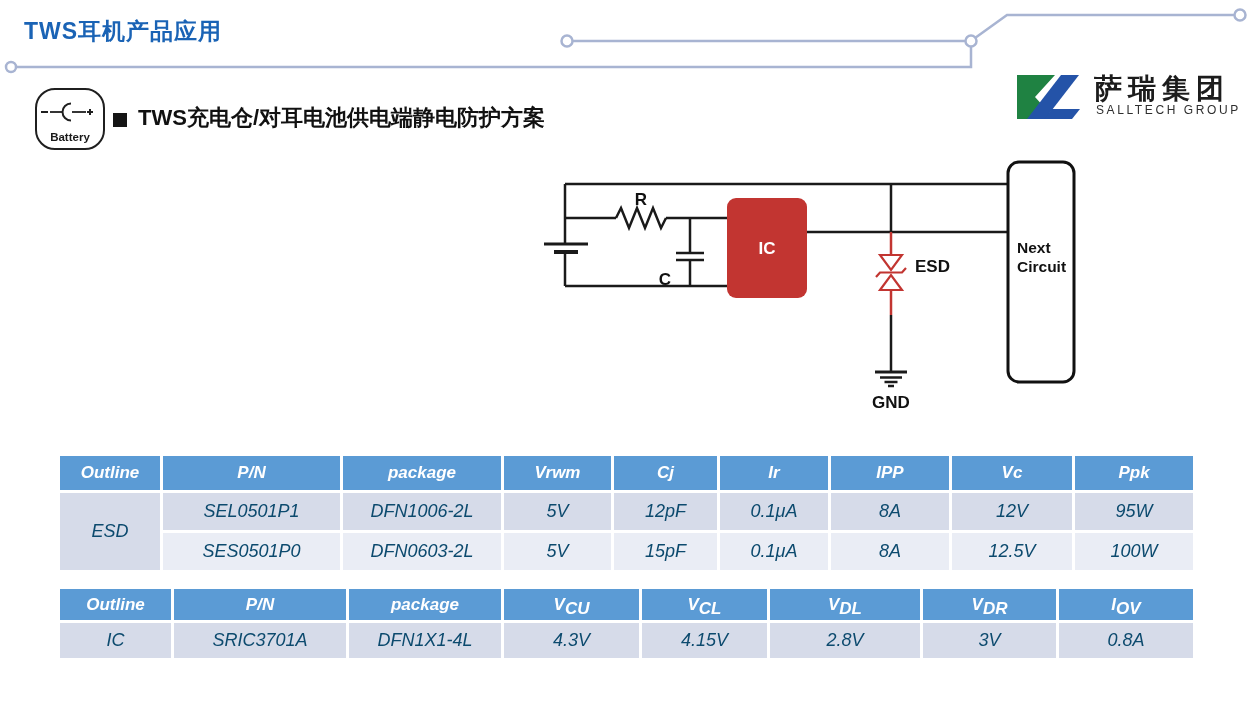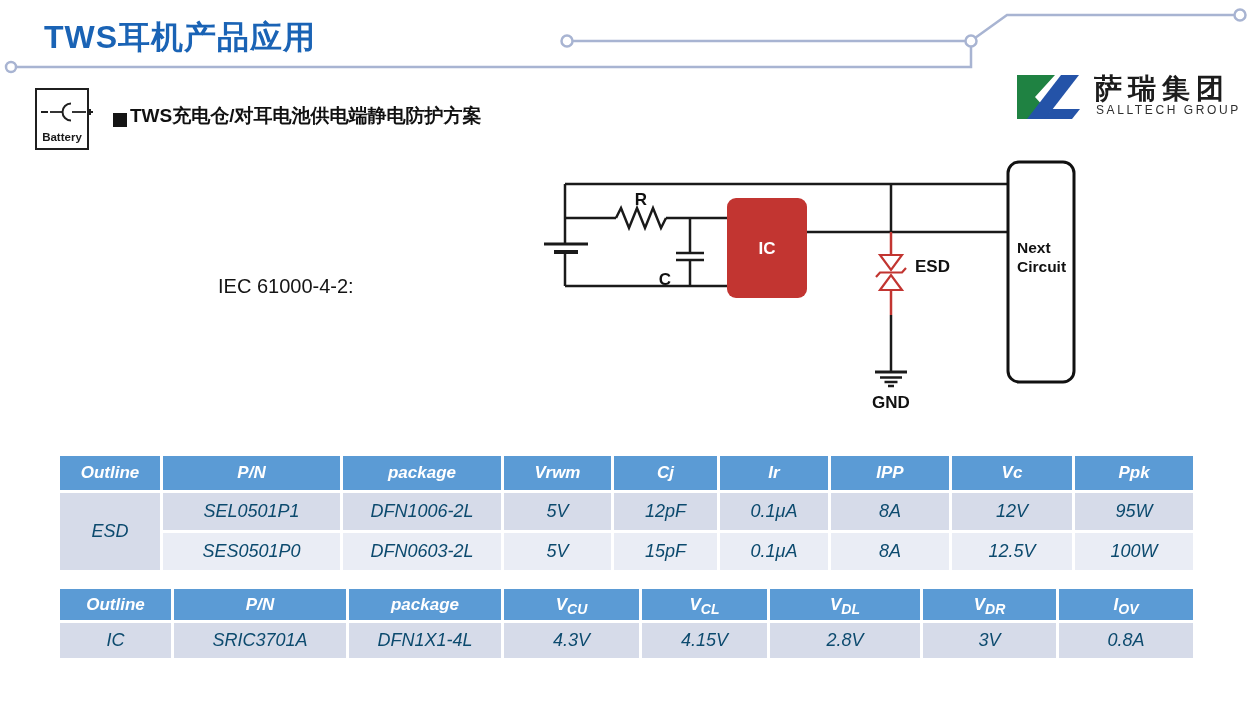--- a/index.html
+++ b/index.html
@@ -4,51 +4,51 @@
 <style>
   html,body{margin:0;padding:0;}
   body{
     width:1254px;height:704px;position:relative;background:#fff;
     font-family:"Liberation Sans",sans-serif;overflow:hidden;color:#141414;
     --title-blue:#1A63B5;--table-header-blue:#5B9BD5;--band-dark:#D6DBE9;--band-light:#EAEDF5;
     --accent-red:#C23531;--trace:#A8B4D2;--logo-green:#1F8242;--logo-blue:#2453A8;--wire:#1A1A1A;
   }
   .abs{position:absolute;}
   
-  #slide-title{left:44px;top:16px;font-size:32px;font-weight:bold;color:var(--title-blue);letter-spacing:1px;white-space:nowrap;}
+  #slide-title{left:24px;top:16px;font-size:23px;font-weight:bold;color:var(--title-blue);letter-spacing:1px;white-space:nowrap;}
   #trace-svg{left:0;top:0;}
   
   #logo{left:1014px;top:22px;width:232px;height:54px;margin-top:48px;}
   #logo-mark{position:absolute;left:0;top:2px;}
   #logo-cn{position:absolute;left:80px;top:0px;font-size:28px;font-weight:bold;color:#1C1C1C;letter-spacing:6px;white-space:nowrap;}
   #logo-en{position:absolute;left:82px;top:33px;font-size:12px;color:#2E2E2E;letter-spacing:2.6px;white-space:nowrap;}
   
-  #battery-icon{left:35px;top:88px;width:54px;height:62px;border:2.5px solid #1F1F1F;border-radius:0;background:#fff;box-sizing:border-box;}
+  #battery-icon{left:35px;top:88px;width:70px;height:62px;border:2.5px solid #1F1F1F;border-radius:20px;background:#fff;box-sizing:border-box;}
   #battery-label{position:absolute;left:0;right:0;bottom:5px;text-align:center;font-size:11.5px;font-weight:bold;color:#1A1A1A;}
   
   #heading-bullet{left:113px;top:113px;width:14px;height:14px;background:#151515;}
-  #section-heading{left:130px;top:103px;font-size:19px;font-weight:bold;color:#111;white-space:nowrap;}
+  #section-heading{left:138px;top:103px;font-size:22px;font-weight:bold;color:#111;white-space:nowrap;}
   
   #iec-note{left:218px;top:274px;font-size:20px;line-height:24px;color:#141414;}
   
   table{border-collapse:collapse;table-layout:fixed;position:absolute;left:57px;width:1136px;}
   #esd-table{top:453px;}
   #ic-table{top:586px;}
   th,td{border:3px solid #fff;text-align:center;vertical-align:middle;padding:0;overflow:hidden;white-space:nowrap;font-style:italic;}
   th{background:var(--table-header-blue);color:#fff;font-size:17px;font-weight:bold;}
   td{font-size:18px;color:#0c4a6e;}
   #esd-table thead tr{height:37px;}
   #esd-table tbody tr{height:40px;}
   #ic-table thead tr{height:34px;}
   #ic-table tbody tr{height:38px;}
   #esd-table tbody tr:nth-child(1) td{background:var(--band-dark);}
   #esd-table tbody tr:nth-child(2) td{background:var(--band-light);}
   #esd-table td.outline-cell{background:var(--band-dark);}
   #ic-table tbody td{background:var(--band-dark);}
-  sub{font-size:14px;line-height:0;}
+  sub{font-size:17px;line-height:0;}
   svg text{font-family:"Liberation Sans",sans-serif;}
 </style>
 </head>
 <body style="--title-blue: #1A63B5; --table-header-blue: #5B9BD5; --band-dark: #D6DBE9; --band-light: #EAEDF5; --accent-red: #C23531; --trace: #A8B4D2; --logo-green: #1F8242; --logo-blue: #2453A8; --wire: #1A1A1A;">
 
 <svg id="trace-svg" class="abs" width="1254" height="84">
   <path d="M 16,67 H 971 V 47" fill="none" stroke="#A8B4D2" stroke-width="2.5"></path>
   <line x1="573" y1="41" x2="965" y2="41" stroke="#A8B4D2" stroke-width="2.5"></line>
   <path d="M 975,38 L 1007,15 H 1234" fill="none" stroke="#A8B4D2" stroke-width="2.5"></path>
   <circle cx="11" cy="67" r="5" fill="#fff" stroke="#A8B4D2" stroke-width="2.5"></circle>
@@ -78,21 +78,20 @@
     <line x1="49" y1="16" x2="55" y2="16" stroke="#1F1F1F" stroke-width="2"></line>
     <line x1="52" y1="13" x2="52" y2="19" stroke="#1F1F1F" stroke-width="2"></line>
   </svg>
   <div id="battery-label">Battery</div>
 </div>
 
 <div id="heading-bullet" class="abs"></div>
 <div id="section-heading" class="abs">TWS充电仓/对耳电池供电端静电防护方案</div>
 
 <div id="iec-note" class="abs">
-  <div>IEC 61000-4-2:</div>
 </div>
 
 <svg class="abs" style="left:530px;top:145px;" width="580" height="290" viewBox="530 145 580 290">
 
   <line x1="565" y1="184" x2="1008" y2="184" stroke="#1A1A1A" stroke-width="2.5"></line>
   <line x1="565" y1="184" x2="565" y2="244" stroke="#1A1A1A" stroke-width="2.5"></line>
   <g>
     <line x1="544" y1="244" x2="588" y2="244" stroke="#1A1A1A" stroke-width="3"></line>
     <line x1="554" y1="252" x2="578" y2="252" stroke="#1A1A1A" stroke-width="4"></line>
   </g>

